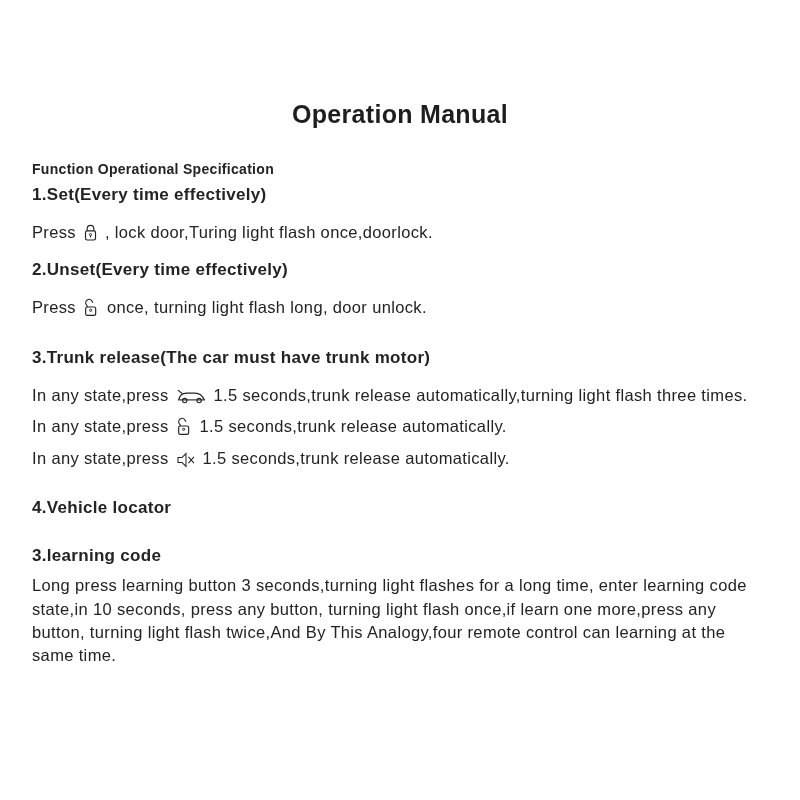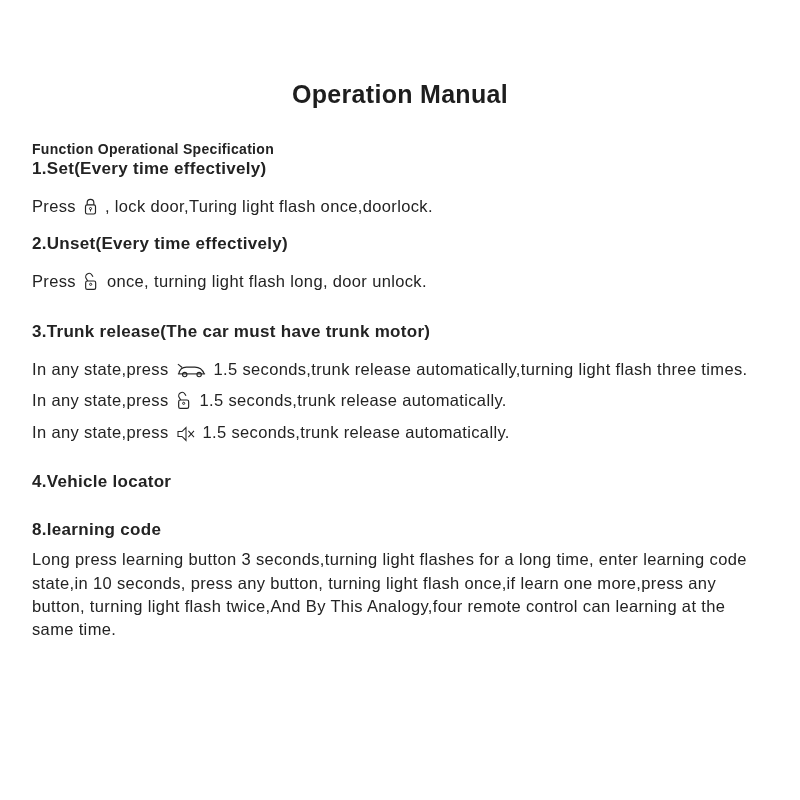--- a/index.html
+++ b/index.html
@@ -9,21 +9,21 @@
     height: 800px;
     background: #ffffff;
     font-family: "Liberation Sans", "DejaVu Sans", sans-serif;
     color: #232323;
     box-sizing: border-box;
     padding: 0 32px;
     overflow: hidden;
   }
   .title {
     margin: 0;
-    padding-top: 80px;
+    padding-top: 100px;
     text-align: center;
     font-size: 25px;
     font-weight: 700;
     letter-spacing: 0.3px;
     color: #1e1e1e;
   }
   .content {
     margin-top: 32px;
     width: 736px;
   }
@@ -32,21 +32,21 @@
     font-weight: 700;
     letter-spacing: 0.3px;
     margin: 0 0 2px 0;
   }
   .sec-heading {
     font-size: 17px;
     font-weight: 700;
     letter-spacing: 0.3px;
     margin: 0;
   }
-  .sec-heading.gap-sm { margin-top: 2px; }
+  .sec-heading.gap-sm { margin-top: 8px; }
   .sec-heading.gap-md { margin-top: 16px; }
   .sec-heading.gap-lg { margin-top: 28px; }
   .line {
     font-size: 16.5px;
     letter-spacing: 0.35px;
     line-height: 1.42;
     margin-top: 16px;
   }
   .line.gap-md { margin-top: 8px; }
   .para {
@@ -112,17 +112,17 @@
     </div>
     <div class="line gap-md">
       <span>In any state,press</span><span class="icon"><svg width="20" height="16" viewBox="0 0 24 20">
             <path d="M2 7 h5 l5 -5 v16 l-5 -5 H2 z" fill="none" stroke="#232323" stroke-width="1.3"></path>
             <path d="M15 6 l7 8 M22 6 l-7 8" stroke="#232323" stroke-width="1.3"></path>
           </svg></span><span>1.5 seconds,trunk release automatically.</span>
     </div>
 
     <div class="sec-heading gap-lg">4.Vehicle locator</div>
 
-    <div class="sec-heading gap-lg">8.learning code</div>
+    <div class="sec-heading gap-lg">3.learning code</div>
     <div class="para">Long press learning button 3 seconds,turning light flashes for a long time, enter learning code state,in 10 seconds, press any button, turning light flash once,if learn one more,press any button, turning light flash twice,And By This Analogy,four remote control can learning at the same time.</div>
 
   </div>
 </div>
 
 </body></html>

